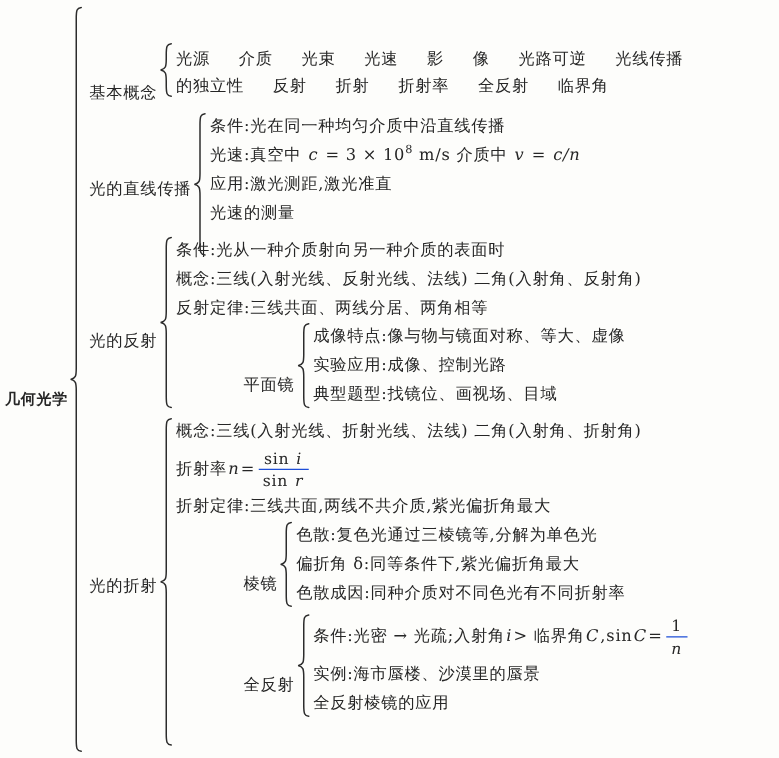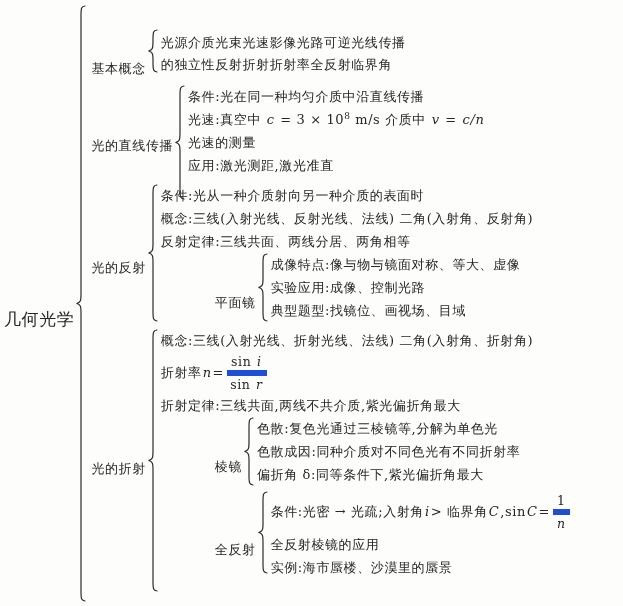--- a/index.html
+++ b/index.html
@@ -13,40 +13,40 @@
   .diagram {
     box-sizing: border-box;
     width: 623px; height: 606px;
     padding: 5px 2px 4px 2px;
     display: flex;
     font-size: 13px;
     letter-spacing: 0.6px;
   }
   .node { display: flex; align-items: center; min-width: 0; }
   .label { white-space: nowrap; padding: 0 1px 0 2px; flex: none; margin-top: 31px; }
-  .root-label { font-size: 17px; }
+  .root-label { font-size: 12px; font-weight: bold; }
   .brace { position: relative; width: 12px; flex: none; align-self: stretch; }
   .brace svg { position: absolute; top: 0; left: 0; }
   .children { display: flex; flex-direction: column; justify-content: space-around; min-width: 0; padding-left: 2px; }
   .root-node { width: 100%; }
   .root-children { flex: 1; justify-content: space-between; }
   .leaf { white-space: nowrap; padding: 3px 0; line-height: 17px; }
-  .word-row { display: flex; padding: 2.5px 0; }
+  .word-row { display: flex; gap: 23px; padding: 2.5px 0; }
   .word-row span { white-space: nowrap; }
   .sec { margin-top: 7px; }
   .indent { margin-left: 52px; }
   .mt { margin-top: 5px; }
   .mvar { font-style: italic; font-family: "DejaVu Serif", serif; padding: 0 1px; }
   sup { font-size: 9px; line-height: 0; }
   .formula-row { display: flex; align-items: center; padding: 2px 0; }
   .frac {
     display: inline-flex; flex-direction: column; align-items: center;
     vertical-align: middle; margin: 0 3px; line-height: 15px; font-size: 12.5px;
   }
-  .frac .num { padding: 0 4px 1px; border-bottom: 6px solid #1d4ed8; }
+  .frac .num { padding: 0 4px 1px; border-bottom: 1px solid #1d4ed8; }
   .frac .den { padding-top: 1px; }
 </style>
 </head>
 <body>
 
 <div class="diagram">
   <div class="node root-node">
     <span class="label root-label">几何光学</span>
     <span class="brace">
         <svg width="12" height="597" viewBox="0 0 12 597" xmlns="http://www.w3.org/2000/svg">
@@ -87,22 +87,22 @@
       <div class="node sec">
         <span class="label">光的直线传播</span>
         <span class="brace">
             <svg width="12" height="115" viewBox="0 0 12 115" xmlns="http://www.w3.org/2000/svg">
               <path d="M10 1 C6.5 1.5 6 3 6 10 L6 48.5 C6 55 5.5 56.5 1.5 57.5 C5.5 58.5 6 60 6 66.5 L6 105 C6 112 6.5 113.5 10 114" fill="none" stroke="#2c2c2c" stroke-width="1.2" stroke-linecap="round"></path>
             </svg>
           </span>
         <div class="children">
           <div class="leaf">条件:光在同一种均匀介质中沿直线传播</div>
           <div class="leaf"><span>光速:真空中 </span><i class="mvar">c</i><span> = 3 × 10</span><sup>8</sup><span> m/s 介质中 </span><i class="mvar">v</i><span> = </span><i class="mvar">c/n</i></div>
+          <div class="leaf">应用:激光测距,激光准直</div>
           <div class="leaf">光速的测量</div>
-          <div class="leaf">应用:激光测距,激光准直</div>
         </div>
       </div>
 
       <div class="node sec">
         <span class="label">光的反射</span>
         <span class="brace">
             <svg width="12" height="138" viewBox="0 0 12 138" xmlns="http://www.w3.org/2000/svg">
               <path d="M10 1 C6.5 1.5 6 3 6 10 L6 60 C6 66.5 5.5 68 1.5 69 C5.5 70 6 71.5 6 78 L6 128 C6 135 6.5 136.5 10 137" fill="none" stroke="#2c2c2c" stroke-width="1.2" stroke-linecap="round"></path>
             </svg>
           </span>
@@ -147,22 +147,22 @@
           <div class="leaf">折射定律:三线共面,两线不共介质,紫光偏折角最大</div>
           <div class="node indent">
             <span class="label">棱镜</span>
             <span class="brace">
                 <svg width="12" height="69" viewBox="0 0 12 69" xmlns="http://www.w3.org/2000/svg">
                   <path d="M10 1 C6.5 1.5 6 3 6 10 L6 25.5 C6 32 5.5 33.5 1.5 34.5 C5.5 35.5 6 37 6 43.5 L6 59 C6 66 6.5 67.5 10 68" fill="none" stroke="#2c2c2c" stroke-width="1.2" stroke-linecap="round"></path>
                 </svg>
               </span>
             <div class="children">
               <div class="leaf">色散:复色光通过三棱镜等,分解为单色光</div>
+              <div class="leaf">偏折角 δ:同等条件下,紫光偏折角最大</div>
               <div class="leaf">色散成因:同种介质对不同色光有不同折射率</div>
-              <div class="leaf">偏折角 δ:同等条件下,紫光偏折角最大</div>
             </div>
           </div>
           <div class="node indent mt">
             <span class="label">全反射</span>
             <span class="brace">
                 <svg width="12" height="83" viewBox="0 0 12 83" xmlns="http://www.w3.org/2000/svg">
                   <path d="M10 1 C6.5 1.5 6 3 6 10 L6 32.5 C6 39 5.5 40.5 1.5 41.5 C5.5 42.5 6 44 6 50.5 L6 73 C6 80 6.5 81.5 10 82" fill="none" stroke="#2c2c2c" stroke-width="1.2" stroke-linecap="round"></path>
                 </svg>
               </span>
             <div class="children">
@@ -172,22 +172,22 @@
                   <span> &gt; 临界角 </span>
                   <i class="mvar">C</i>
                   <span>,sin </span>
                   <i class="mvar">C</i>
                   <span> = </span>
                 <span class="frac">
                   <span class="num">1</span>
                   <span class="den mvar">n</span>
                 </span>
               </div>
+              <div class="leaf">实例:海市蜃楼、沙漠里的蜃景</div>
               <div class="leaf">全反射棱镜的应用</div>
-              <div class="leaf">实例:海市蜃楼、沙漠里的蜃景</div>
             </div>
           </div>
         </div>
       </div>
 
     </div>
   </div>
 </div>
 
 </body></html>

